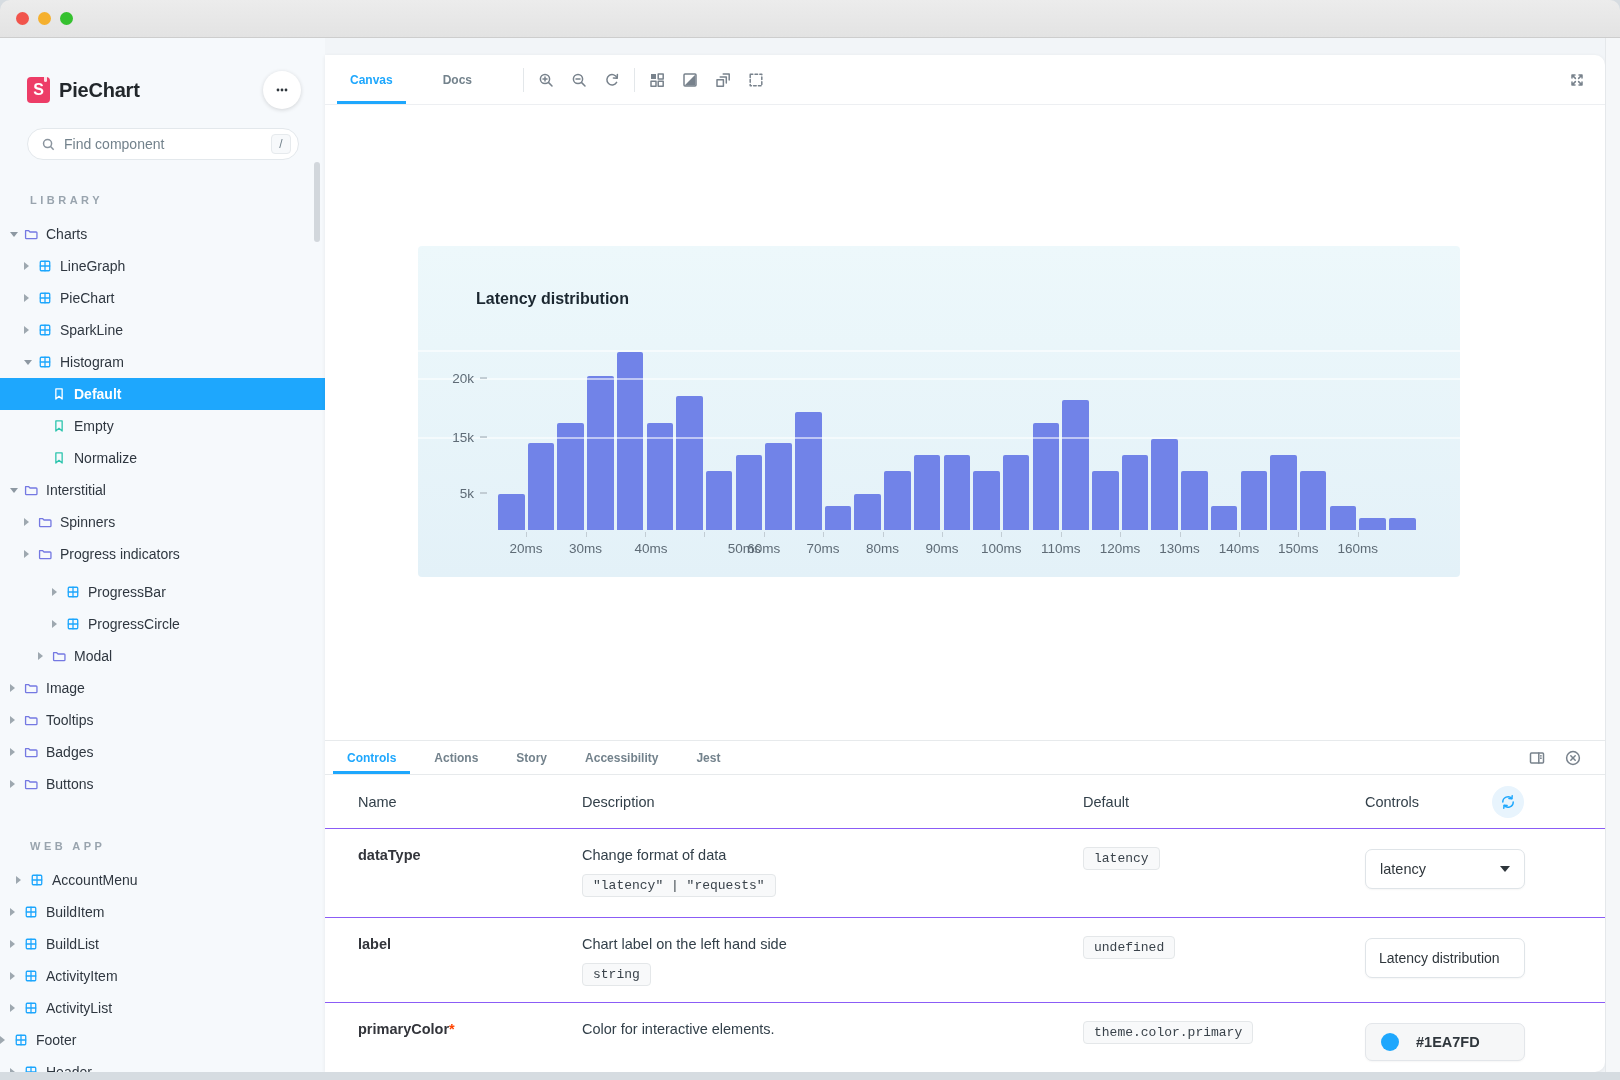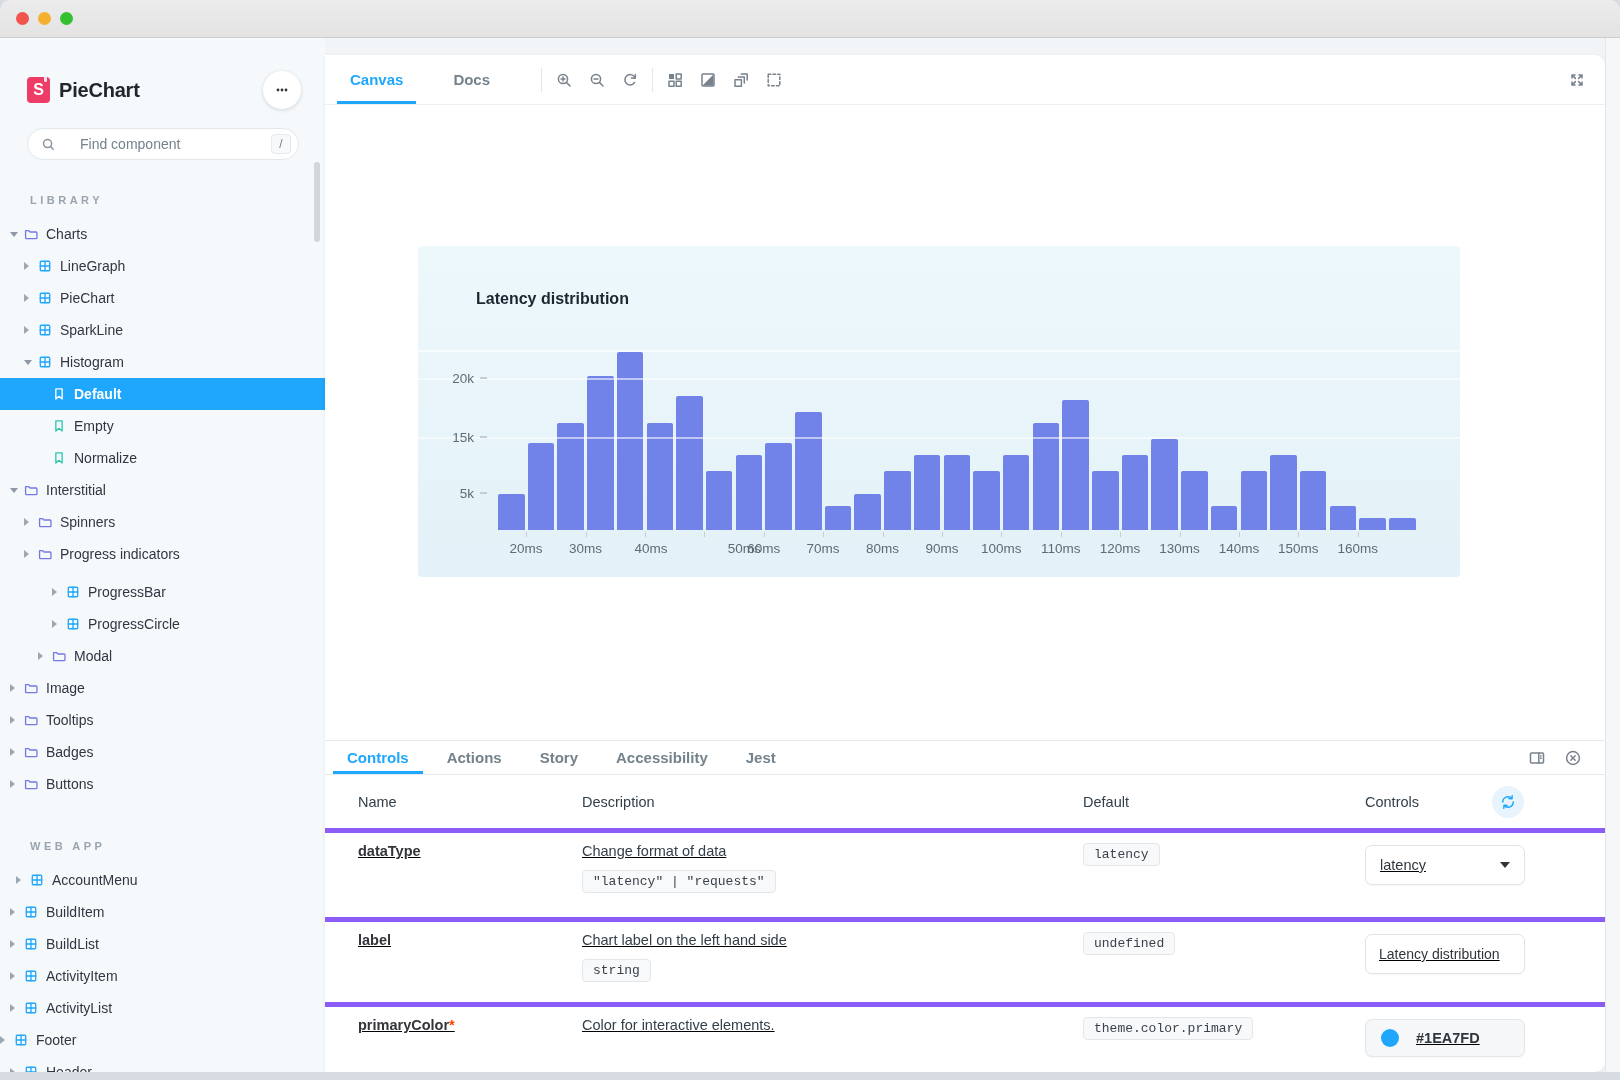--- a/index.html
+++ b/index.html
@@ -20,21 +20,21 @@
   .sidebar { position:relative; width:325px; height:1034px; background:#F6F9FC; flex:none; overflow:hidden; }
   .brand-row { display:flex; align-items:center; padding:32px 24px 0 27px; height:72px; }
   .logo { width:23px; height:26px; border-radius:4px; background:#ED3D67; color:#fff;
           font-weight:800; font-size:16px; display:flex; align-items:center; justify-content:center; position:relative; }
   .logo::after { content:""; position:absolute; top:0; right:3px; width:3px; height:5px; background:#fff; opacity:.85; border-radius:0 0 2px 2px;}
   .brand { font-size:20px; font-weight:800; color:#22272B; margin-left:9px; letter-spacing:-0.2px; flex:1; }
   .menu-btn { width:38px; height:38px; border-radius:50%; background:#fff; border:none;
     box-shadow:0 1px 4px rgba(0,0,0,.15); display:flex; align-items:center; justify-content:center; cursor:pointer; }
   .search { margin:18px 26px 0 27px; height:32px; background:#fff; border:1px solid #E3E8EC; border-radius:17px;
     display:flex; align-items:center; padding:0 7px 0 13px; }
-  .search input { border:none; outline:none; flex:1; font-size:14px; color:#3A444C; margin-left:24px; min-width:0;
+  .search input { border:none; outline:none; flex:1; font-size:14px; color:#3A444C; margin-left:8px; min-width:0;
     font-family:"Liberation Sans",sans-serif; background:transparent; }
   .search input::placeholder { color:#73828C; }
   .slash { width:20px; height:20px; border:1px solid #E6EAED; background:#F7F9FB; border-radius:4px; color:#73828C;
     font-size:12px; display:flex; align-items:center; justify-content:center; }
   .sec-head { margin:34px 0 12px 30px; font-size:11px; font-weight:700; letter-spacing:3.5px; color:#99A4AE; }
   .sec-head.second { margin-top:40px; }
   .trow { height:32px; display:flex; align-items:center; font-size:14px; color:#2F3740; cursor:pointer; }
   .trow .caret { width:14px; flex:none; display:flex; align-items:center; justify-content:flex-start; }
   .caret i { display:block; width:0; height:0; }
   .caret.right i { border-left:5px solid #9EA8B0; border-top:4px solid transparent; border-bottom:4px solid transparent; }
@@ -47,21 +47,21 @@
   
   .main { position:relative; flex:1; height:1034px; background:#F2F5F8; }
   .right-strip { position:absolute; right:0; top:0; width:15px; height:1034px; background:#F5F7F9; border-left:1px solid #E5E8EB; }
   .card { position:absolute; left:0; top:17px; width:1280px; height:1017px; background:#fff;
     border-radius:0 10px 10px 0; box-shadow:0 1px 4px rgba(0,0,0,.07); overflow:hidden; }
 
   
   .toolbar { height:50px; border-bottom:1px solid #EDEFF2; display:flex; align-items:center; padding-left:12px; position:relative; }
   .tabs { display:flex; height:100%; }
   .tab { position:relative; display:flex; align-items:center; padding:0 13px; margin-right:24px;
-    font-size:15px; font-weight:700; color:#73828C; cursor:pointer; }
+    font-size:12px; font-weight:700; color:#73828C; cursor:pointer; }
   .tab.active { color:#1EA7FD; }
   .tab.active::after { content:""; position:absolute; left:0; right:0; bottom:0; height:3px; background:#1EA7FD; }
   .vdiv { width:1px; height:24px; background:#E3E7EA; margin:0 14px; flex:none; }
   .icon-group { display:flex; align-items:center; gap:17px; }
   .tbtn { background:none; border:none; cursor:pointer; display:flex; align-items:center; justify-content:center; padding:0; }
   .expand-btn { position:absolute; right:20px; top:0; height:100%; }
 
   
   .canvas { position:relative; height:635px; background:#fff; }
   .chart-card { position:absolute; left:93px; top:141px; width:1042px; height:331px; border-radius:4px;
@@ -77,21 +77,21 @@
 
   
   .panel { height:332px; border-top:1px solid #E7EAEC; display:flex; flex-direction:column; }
   .panel-tabbar { height:54px; border-bottom:1px solid #E7EAEC; display:flex; align-items:center; padding-left:8px; position:relative; }
   .panel-tabbar .tab { margin-right:10px; padding:0 14px; }
   .ptab-icons { position:absolute; right:24px; top:0; height:100%; display:flex; align-items:center; gap:20px; }
 
   .ptable { position:relative; flex:1; }
   .prow { display:grid; grid-template-columns:224px 501px 282px 1fr; padding-left:33px; align-items:start; }
   .phead { height:53px; align-items:center; font-size:14.5px; color:#33404A; font-weight:500; position:relative; }
-  .pdata { border-top:5px solid #8b5cf6; padding-top:10px;text-decoration:underline; }
+  .pdata { border-top:1px solid #8b5cf6; padding-top:18px; }
   .prow .name { font-size:14.5px; font-weight:700; color:#33353B; }
   .req { color:#FF4400; }
   .desc-text { font-size:14.5px; color:#33404A; }
   .chip { display:inline-block; margin-top:11px; font-family:"Liberation Mono", monospace; font-size:13px; color:#3A434B;
     background:#F8F9FA; border:1px solid #E4E7E9; border-radius:4px; padding:3px 10px; }
   .chip.solo { margin-top:0; }
   .ctrl-cell { padding-top:2px; }
   .widget { width:160px; height:40px; border:1px solid #DFE4E8; border-radius:7px; background:#fff;
     display:flex; align-items:center; font-size:14.5px; color:#2F363C; box-shadow:0 1px 2px rgba(0,0,0,.04); cursor:pointer; }
   .widget.select { justify-content:space-between; padding:0 14px; }

